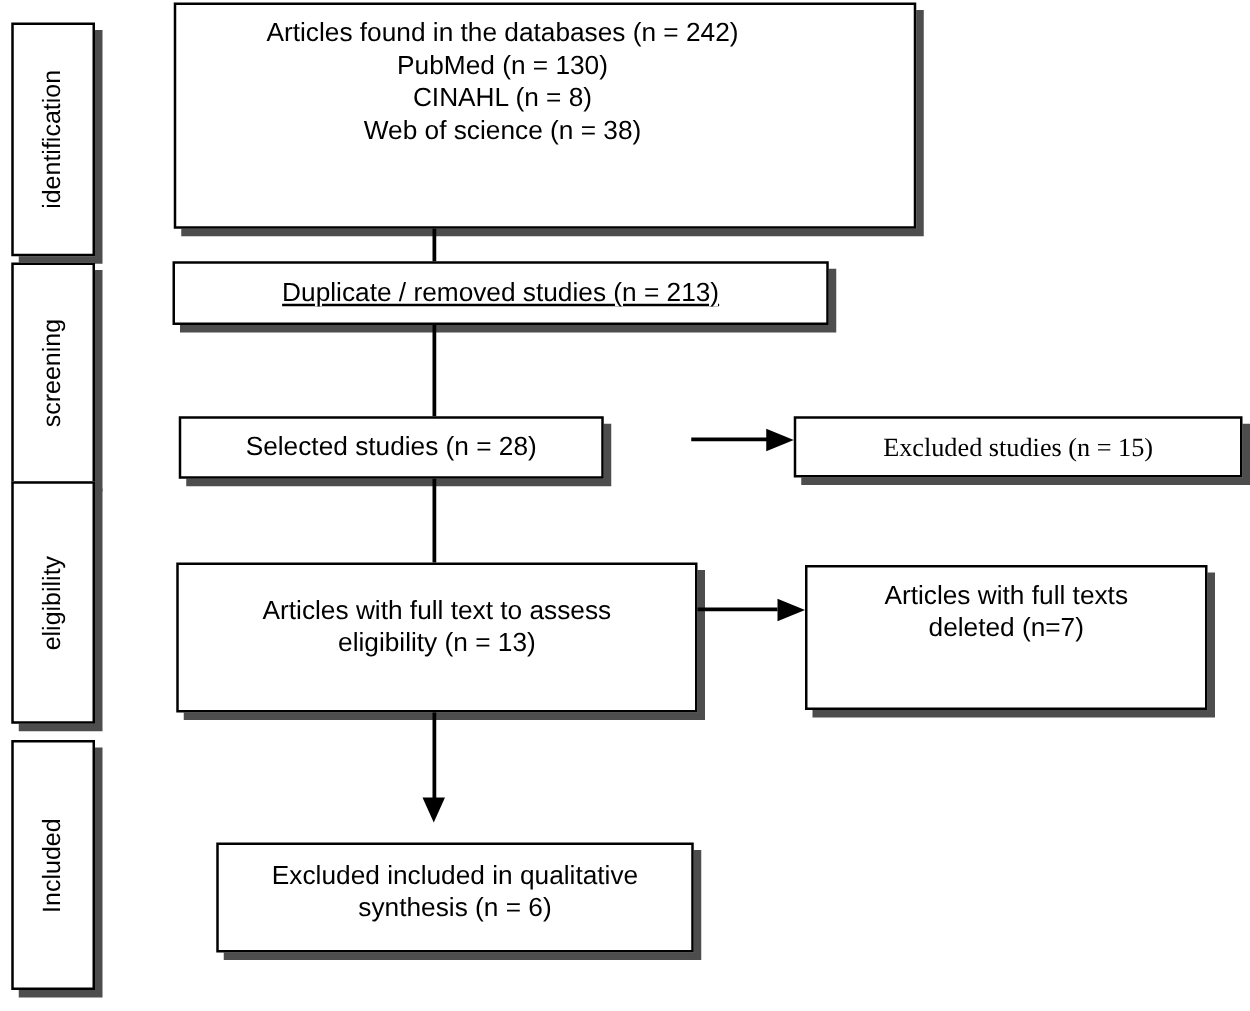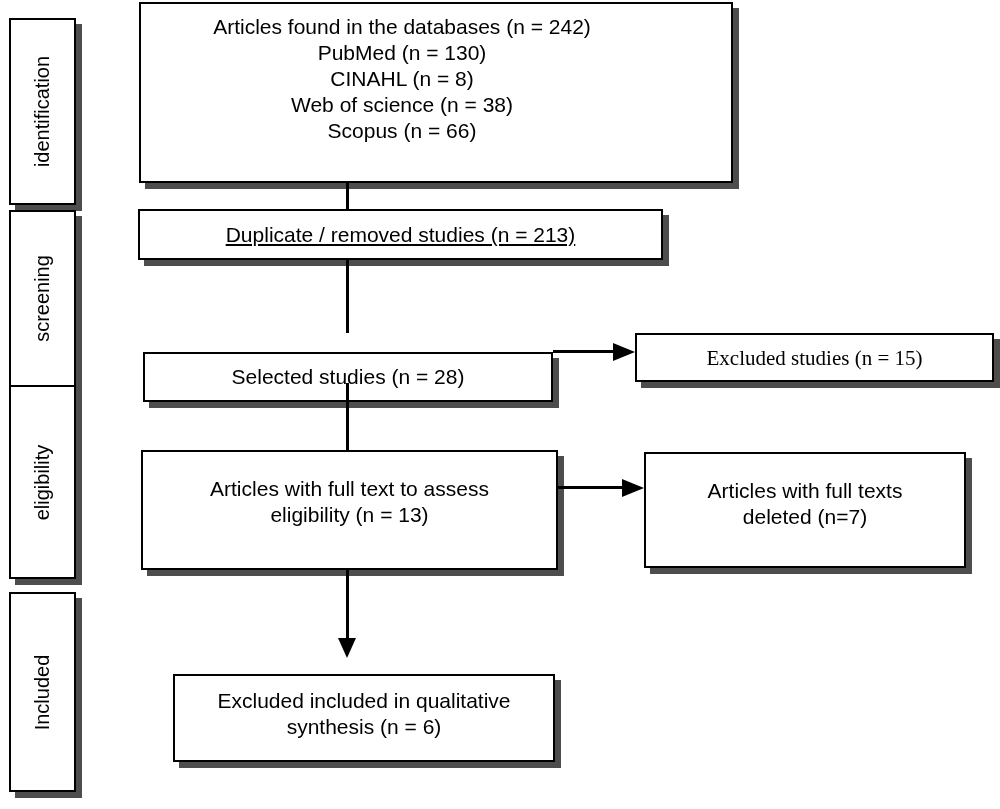--- a/index.html
+++ b/index.html
@@ -48,24 +48,24 @@
     border-left: 22px solid var(--border, #000000);
   }
   .arrow-down {
     position: absolute; width: 0; height: 0;
     border-left: 9px solid transparent;
     border-right: 9px solid transparent;
     border-top: 20px solid var(--border, #000000);
   }
   #box-databases { left: 139px; top: 2px; width: 594px; height: 181px; padding: 10px 72px 0 4px; }
   #box-duplicates { left: 138px; top: 209px; width: 525px; height: 51px; text-decoration: underline; }
-  #box-selected { left: 143px; top: 352px; width: 410px; height: 50px; align-items: center; }
+  #box-selected { left: 143px; top: 333px; width: 340px; height: 50px; align-items: center; }
   #box-excluded { left: 635px; top: 333px; width: 359px; height: 49px; font-family: Liberation Serif, serif; }
   #box-fulltext { left: 141px; top: 450px; width: 417px; height: 120px; padding-top: 24px; }
-  #box-deleted { left: 644px; top: 452px; width: 322px; height: 116px; padding-top: 24px; }
+  #box-deleted { left: 644px; top: 452px; width: 322px; height: 116px; padding-top: 10px; }
   #box-included { left: 173px; top: 674px; width: 382px; height: 88px; padding-top: 12px; }
   #stage-identification { top: 18px; height: 187px; }
   #stage-screening { top: 210px; height: 177px; }
   #stage-eligibility { top: 385px; height: 194px; }
   #stage-included { top: 592px; height: 200px; }
 </style>
 </head>
 <body>
 
 <div id="canvas" style="--bg: #ffffff; --border: #000000; --shadow: #4d4d4d; --text: #000000;">
@@ -81,21 +81,20 @@
   </div>
   <div class="stage" id="stage-included">
     <span class="vtext">Included</span>
   </div>
 
   <div class="box" id="box-databases">
     <div class="line">Articles found in the databases (n = 242)</div>
     <div class="line">PubMed (n = 130)</div>
     <div class="line">CINAHL (n = 8)</div>
     <div class="line">Web of science (n = 38)</div>
-    <div class="line">Scopus (n = 66)</div>
   </div>
 
   <div class="box vcenter" id="box-duplicates">
     <div class="line">Duplicate / removed studies (n = 213)</div>
   </div>
 
   <div class="box vcenter" id="box-selected">
     <div class="line">Selected studies (n = 28)</div>
   </div>
 

